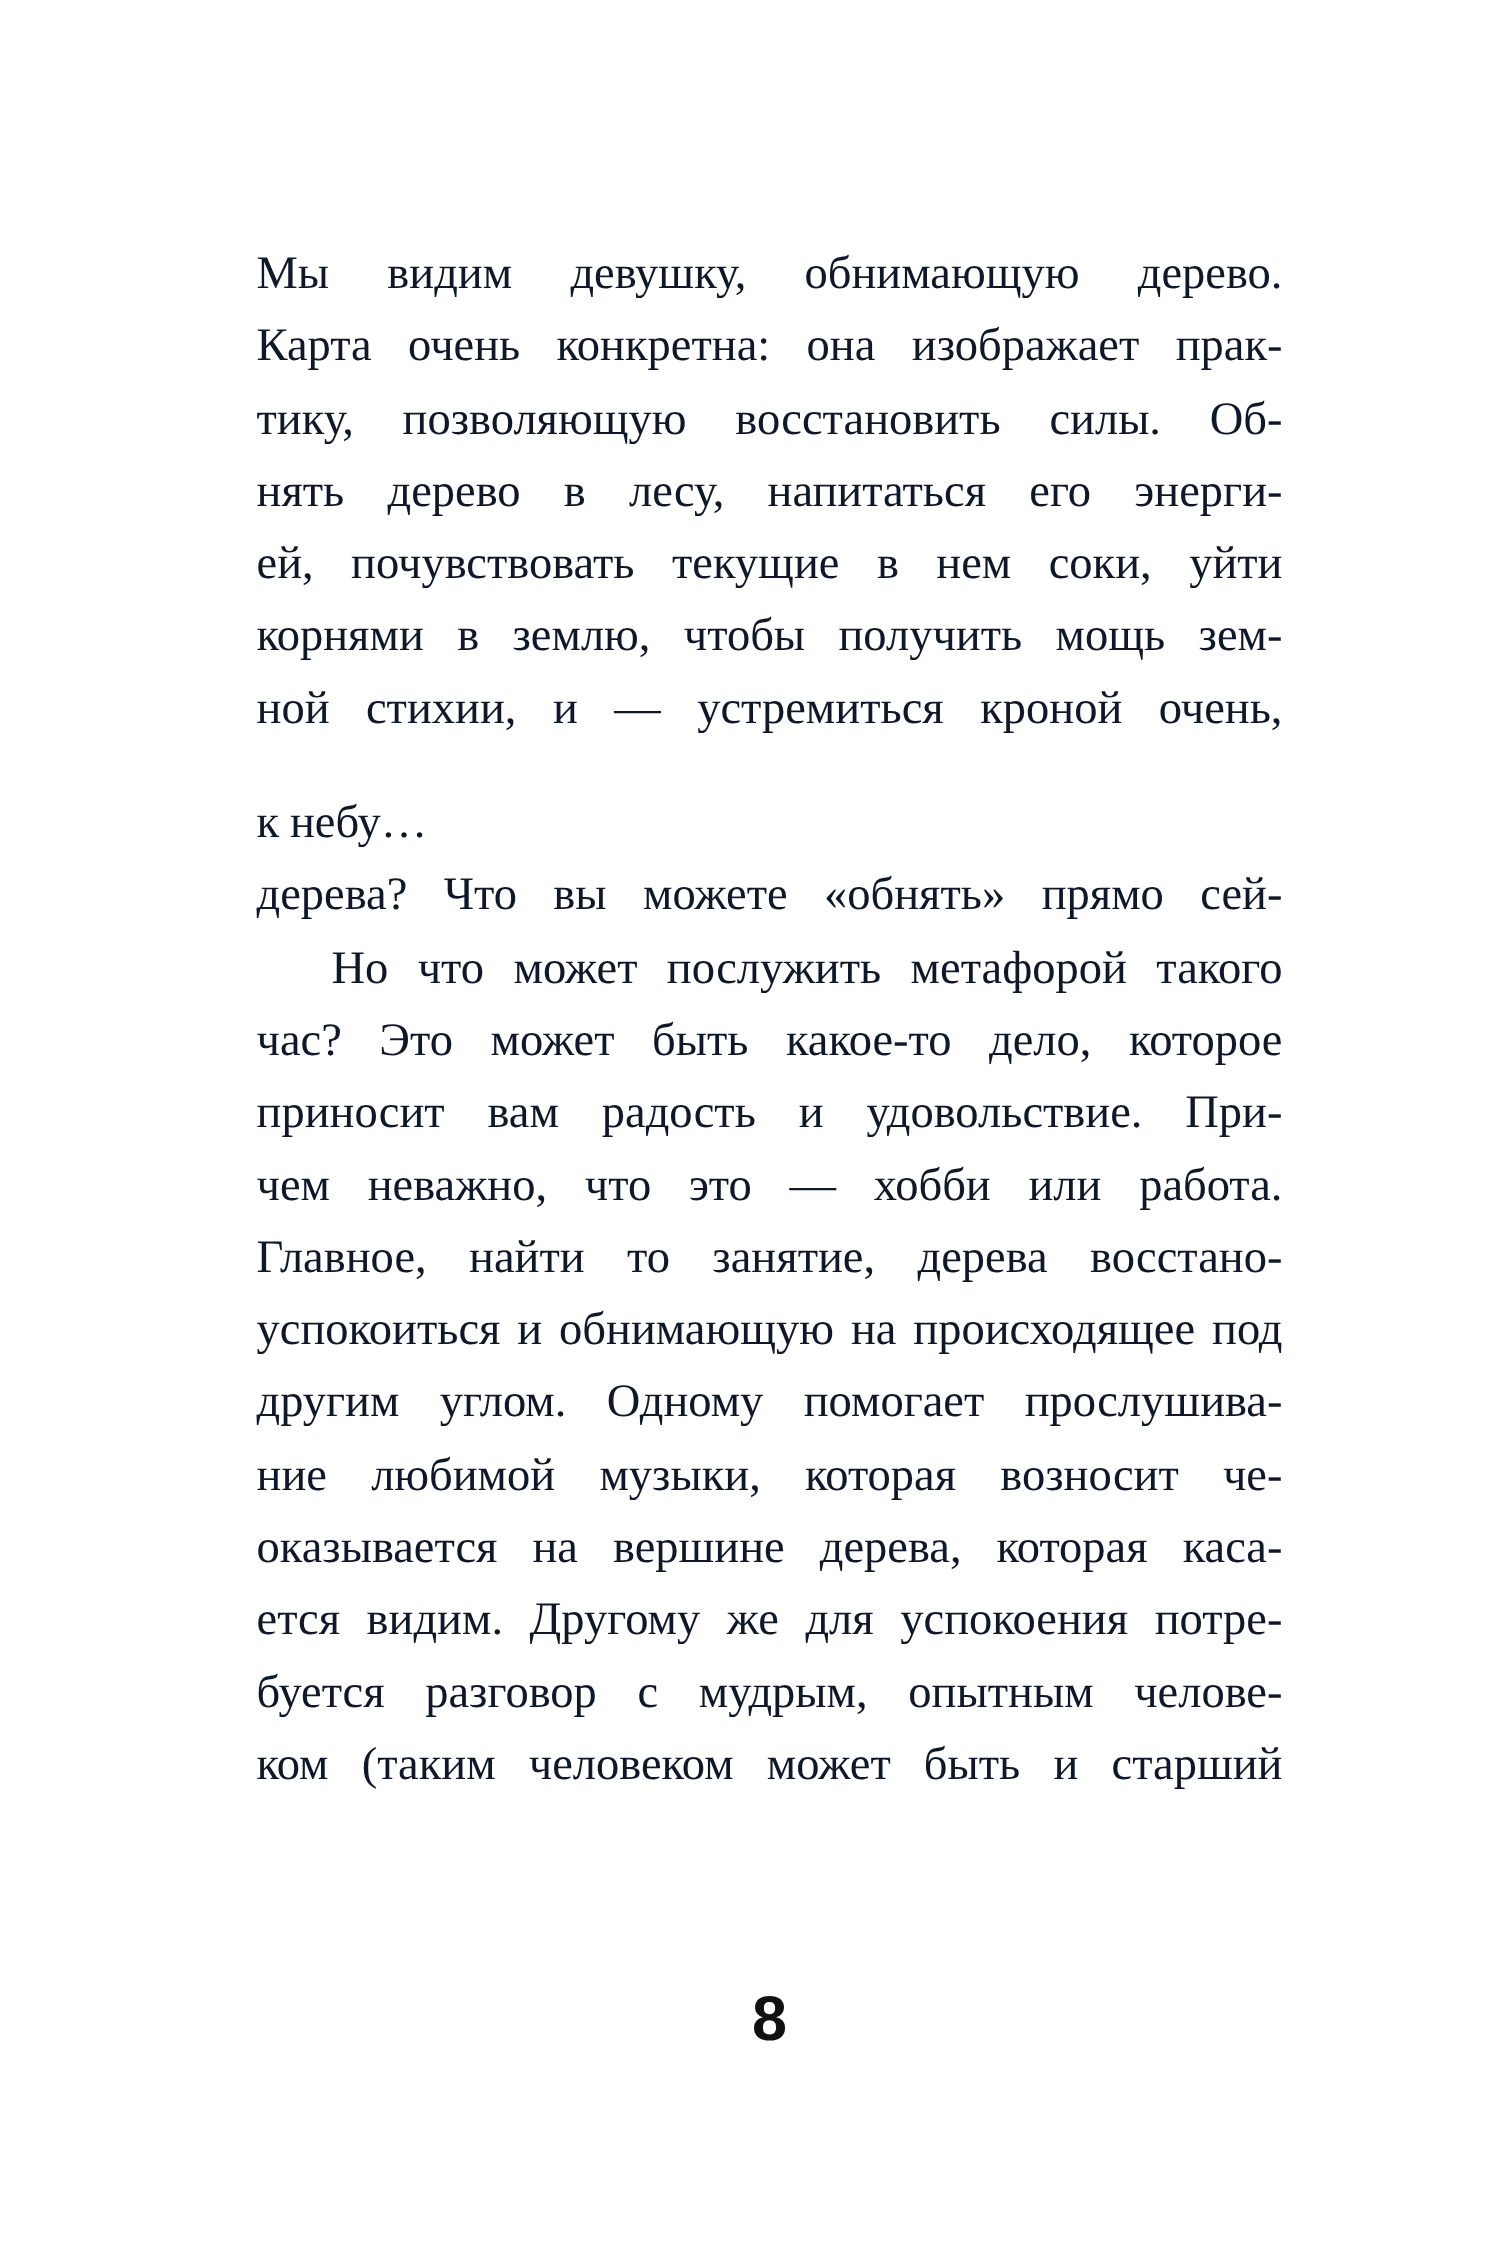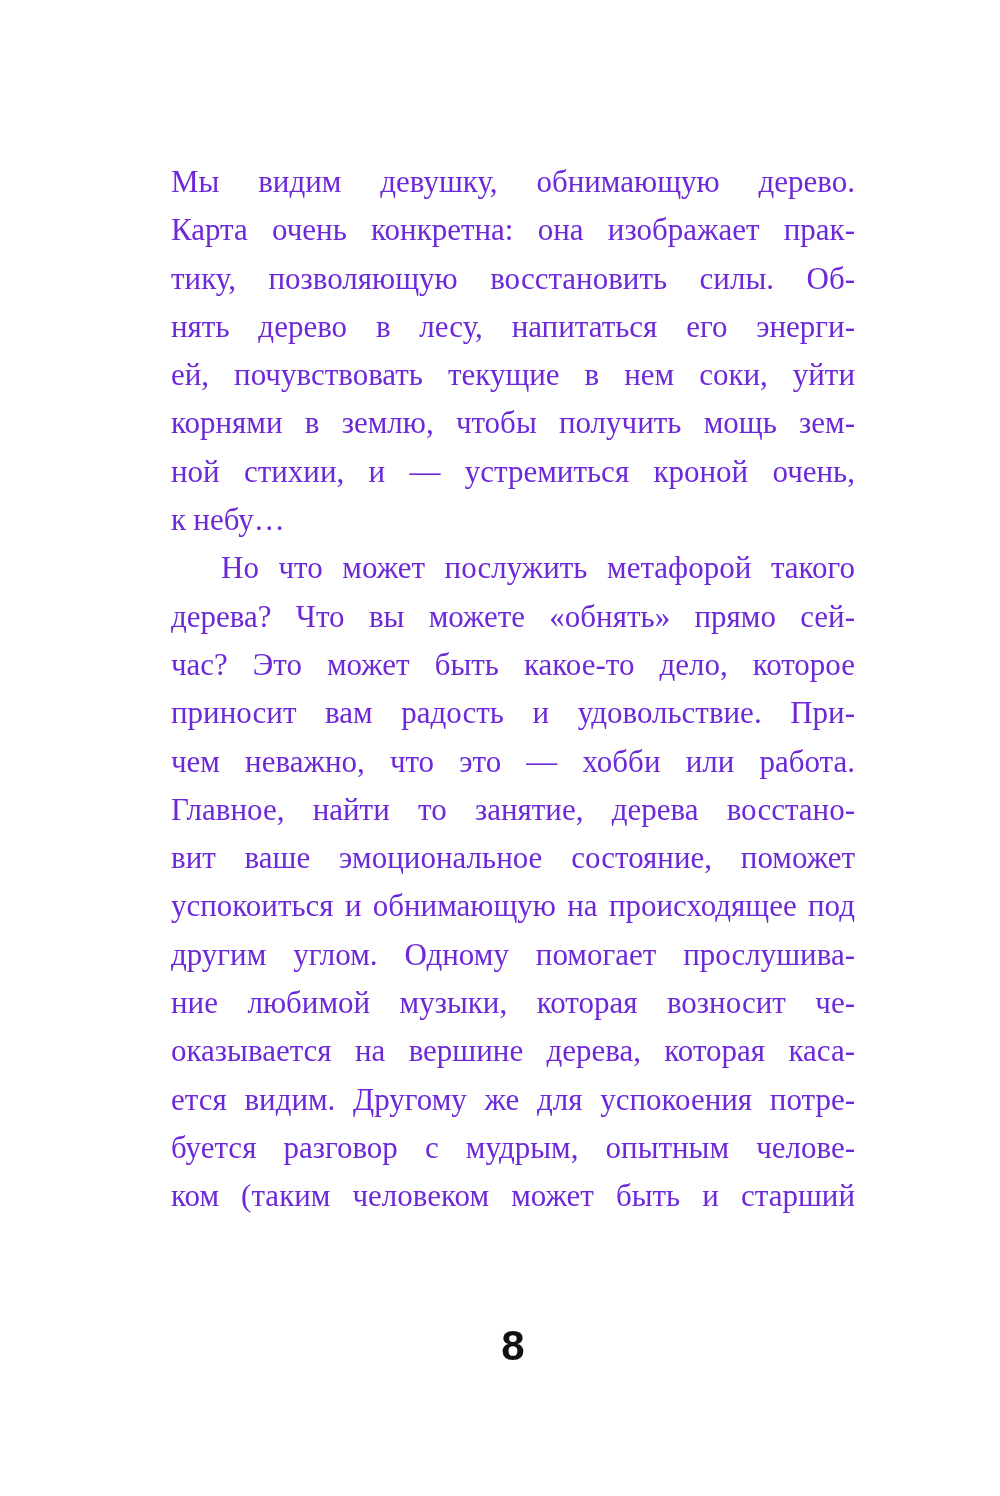--- a/index.html
+++ b/index.html
@@ -15,31 +15,32 @@
     overflow: hidden;
   }
   .text-block {
     position: absolute;
     left: 171px;
     top: 158px;
     width: 684px;
     font-family: "Liberation Serif", "DejaVu Serif", serif;
     font-size: 31px;
     line-height: 48.3px;
-    color: #6d28d9;
+    color: #0f172a;
     word-spacing: -0.5px;
   }
   .line {
     text-align: justify;
     text-align-last: justify;
     white-space: nowrap;
     height: 48.3px;
   }
   .line.no-just {
     text-align-last: left;
+    margin-top: 28px;
   }
   .line.indent {
     text-indent: 50px;
   }
   .folio {
     position: absolute;
     left: 171px;
     top: 1325px;
     width: 684px;
     height: 42px;
@@ -57,27 +58,26 @@
 <div class="page">
   <div class="text-block">
       <div class="line">Мы видим девушку, обнимающую дерево.</div>
       <div class="line">Карта очень конкретна: она изображает прак-</div>
       <div class="line">тику, позволяющую восстановить силы. Об-</div>
       <div class="line">нять дерево в лесу, напитаться его энерги-</div>
       <div class="line">ей, почувствовать текущие в нем соки, уйти</div>
       <div class="line">корнями в землю, чтобы получить мощь зем-</div>
       <div class="line">ной стихии, и — устремиться кроной очень,</div>
       <div class="line no-just">к небу…</div>
+      <div class="line">дерева? Что вы можете «обнять» прямо сей-</div>
       <div class="line indent">Но что может послужить метафорой такого</div>
-      <div class="line">дерева? Что вы можете «обнять» прямо сей-</div>
       <div class="line">час? Это может быть какое-то дело, которое</div>
       <div class="line">приносит вам радость и удовольствие. При-</div>
       <div class="line">чем неважно, что это — хобби или работа.</div>
       <div class="line">Главное, найти то занятие, дерева восстано-</div>
-      <div class="line">вит ваше эмоциональное состояние, поможет</div>
       <div class="line">успокоиться и обнимающую на происходящее под</div>
       <div class="line">другим углом. Одному помогает прослушива-</div>
       <div class="line">ние любимой музыки, которая возносит че-</div>
       <div class="line">оказывается на вершине дерева, которая каса-</div>
       <div class="line">ется видим. Другому же для успокоения потре-</div>
       <div class="line">буется разговор с мудрым, опытным челове-</div>
       <div class="line">ком (таким человеком может быть и старший</div>
     </div>
   <div class="folio">8</div>
 </div>

